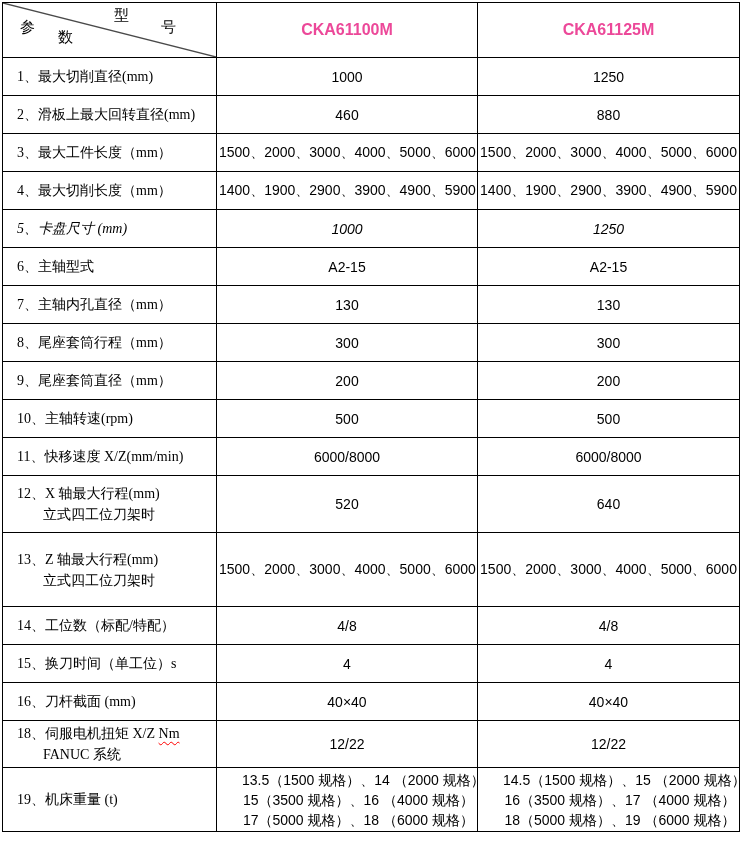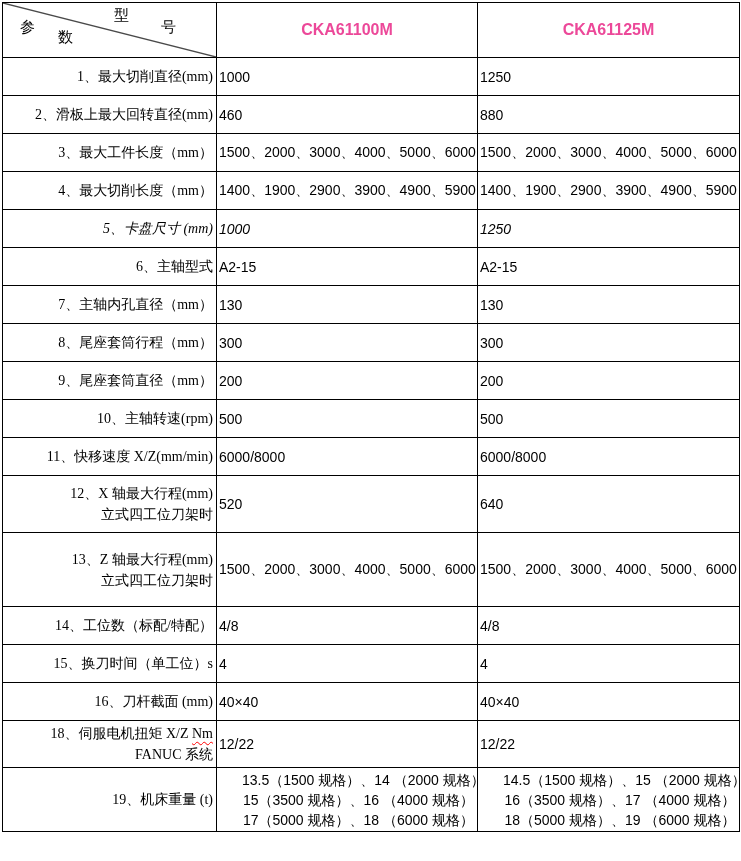--- a/index.html
+++ b/index.html
@@ -54,31 +54,31 @@
     font-family: "Liberation Sans", "DejaVu Sans", sans-serif;
     font-size: 16px;
     font-weight: bold;
     text-align: center;
     color: #ec4899;
   }
   td.param {
     font-family: "Liberation Serif", "DejaVu Serif", serif;
     font-size: 14px;
     color: #000;
-    text-align: right;
+    text-align: left;
     padding: 2px 3px 2px 14px;
     white-space: nowrap;
   }
   td.param .pline { line-height: 21px; white-space: nowrap; }
   td.param .pline.indent { padding-left: 26px; }
   td.val {
     font-family: "Liberation Sans", "DejaVu Sans", sans-serif;
     font-size: 14px;
     color: #000;
-    text-align: left;
+    text-align: center;
     padding: 1px 2px;
     white-space: nowrap;
   }
   td.val.left {
     text-align: center;
     padding-left: 25px;
   }
   td.val.left div { line-height: 20px; white-space: nowrap; }
   .wavy {
     text-decoration-line: underline;

